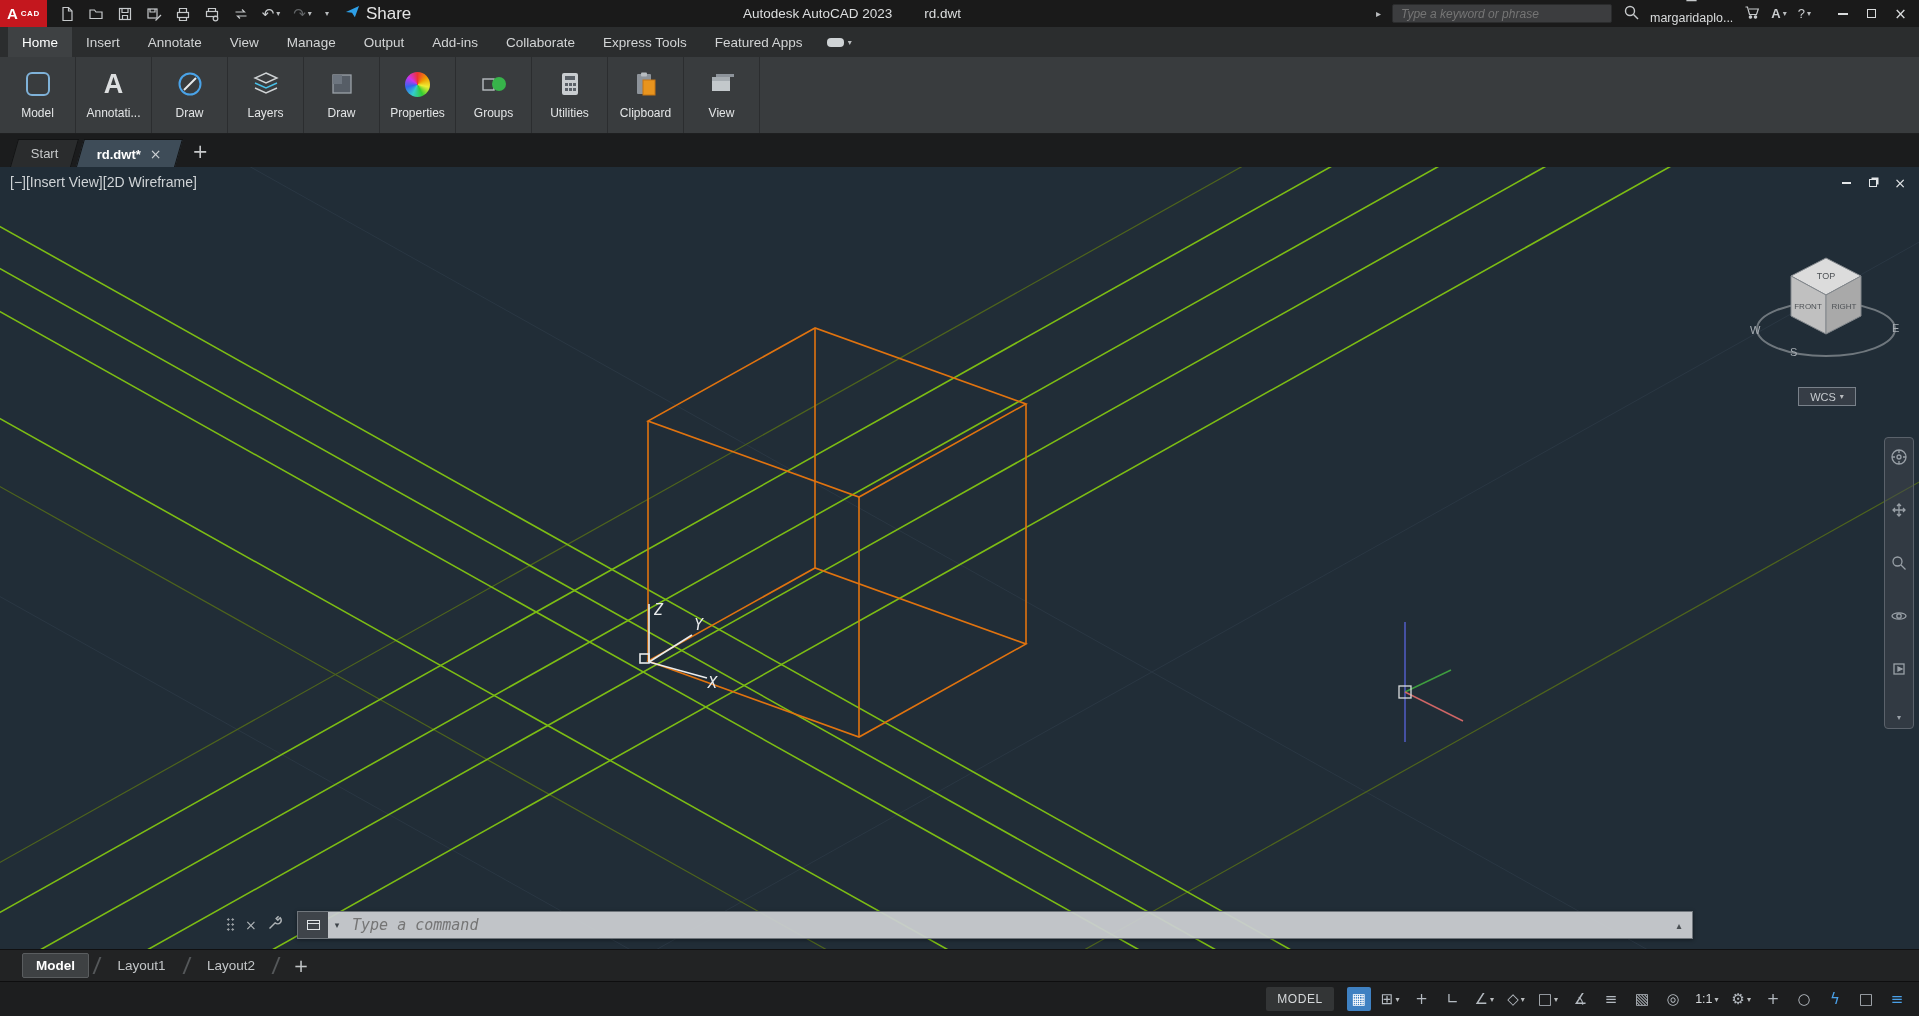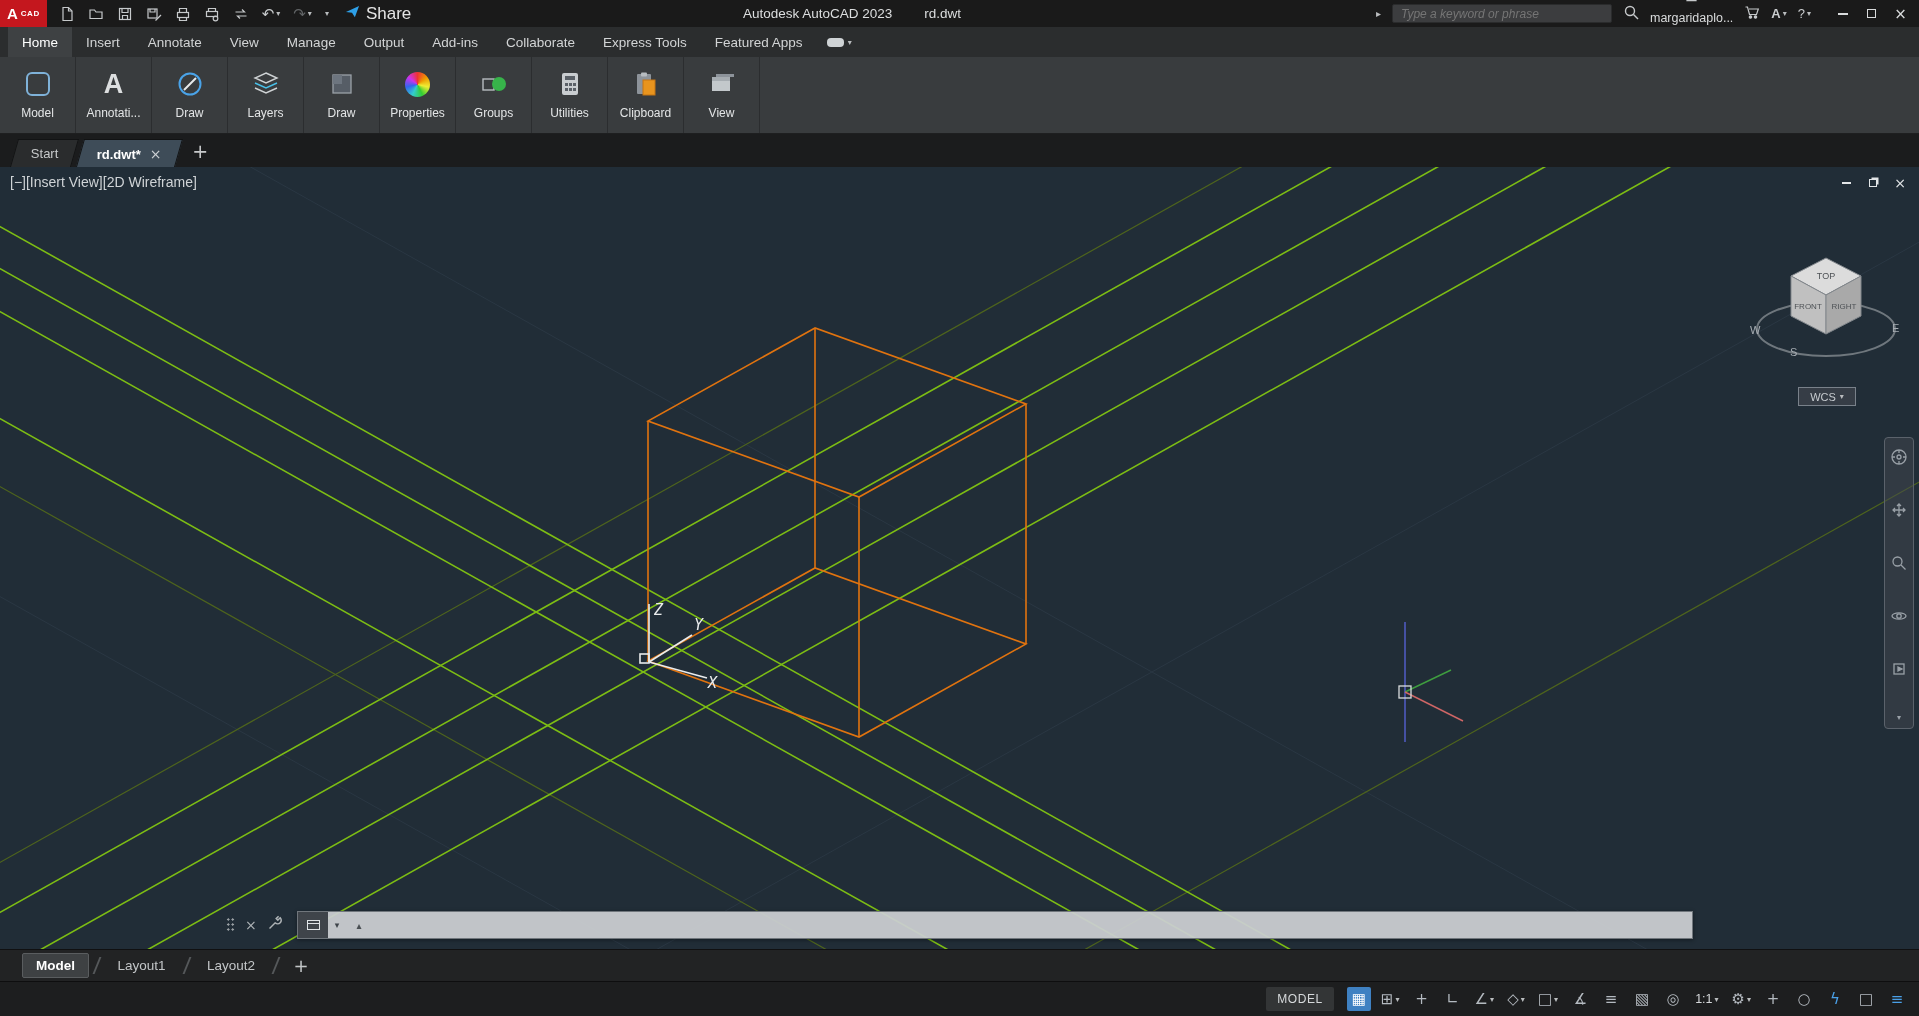--- a/index.html
+++ b/index.html
@@ -495,20 +495,21 @@
     <span><svg width="16" height="16" viewBox="0 0 16 16" fill="none" stroke="#aeb3b6" stroke-width="1.5">
           <path d="M2.5 13.5L8.5 7.5"></path>
           <path d="M8.2 7.8a3.4 3.4 0 1 0 5-5l-2.4 2.4-1.6-1.6 2.4-2.4"></path>
         </svg></span>
   </div>
   <div class="cmdbar">
     <div class="cmdicon">
         <div class="cmdwin"></div>
       </div>
     <span class="cmdcaret">▾</span>
+    <input class="cmdinput" type="text" placeholder="Type a command" style="">
     <span class="cmdup">▴</span>
   </div>
 </div>
 
 <div class="layoutbar">
   <div class="ltab active"><span>Model</span></div>
   <div class="lsep"></div>
   <div class="ltab"><span>Layout1</span></div>
   <div class="lsep"></div>
   <div class="ltab"><span>Layout2</span></div>

